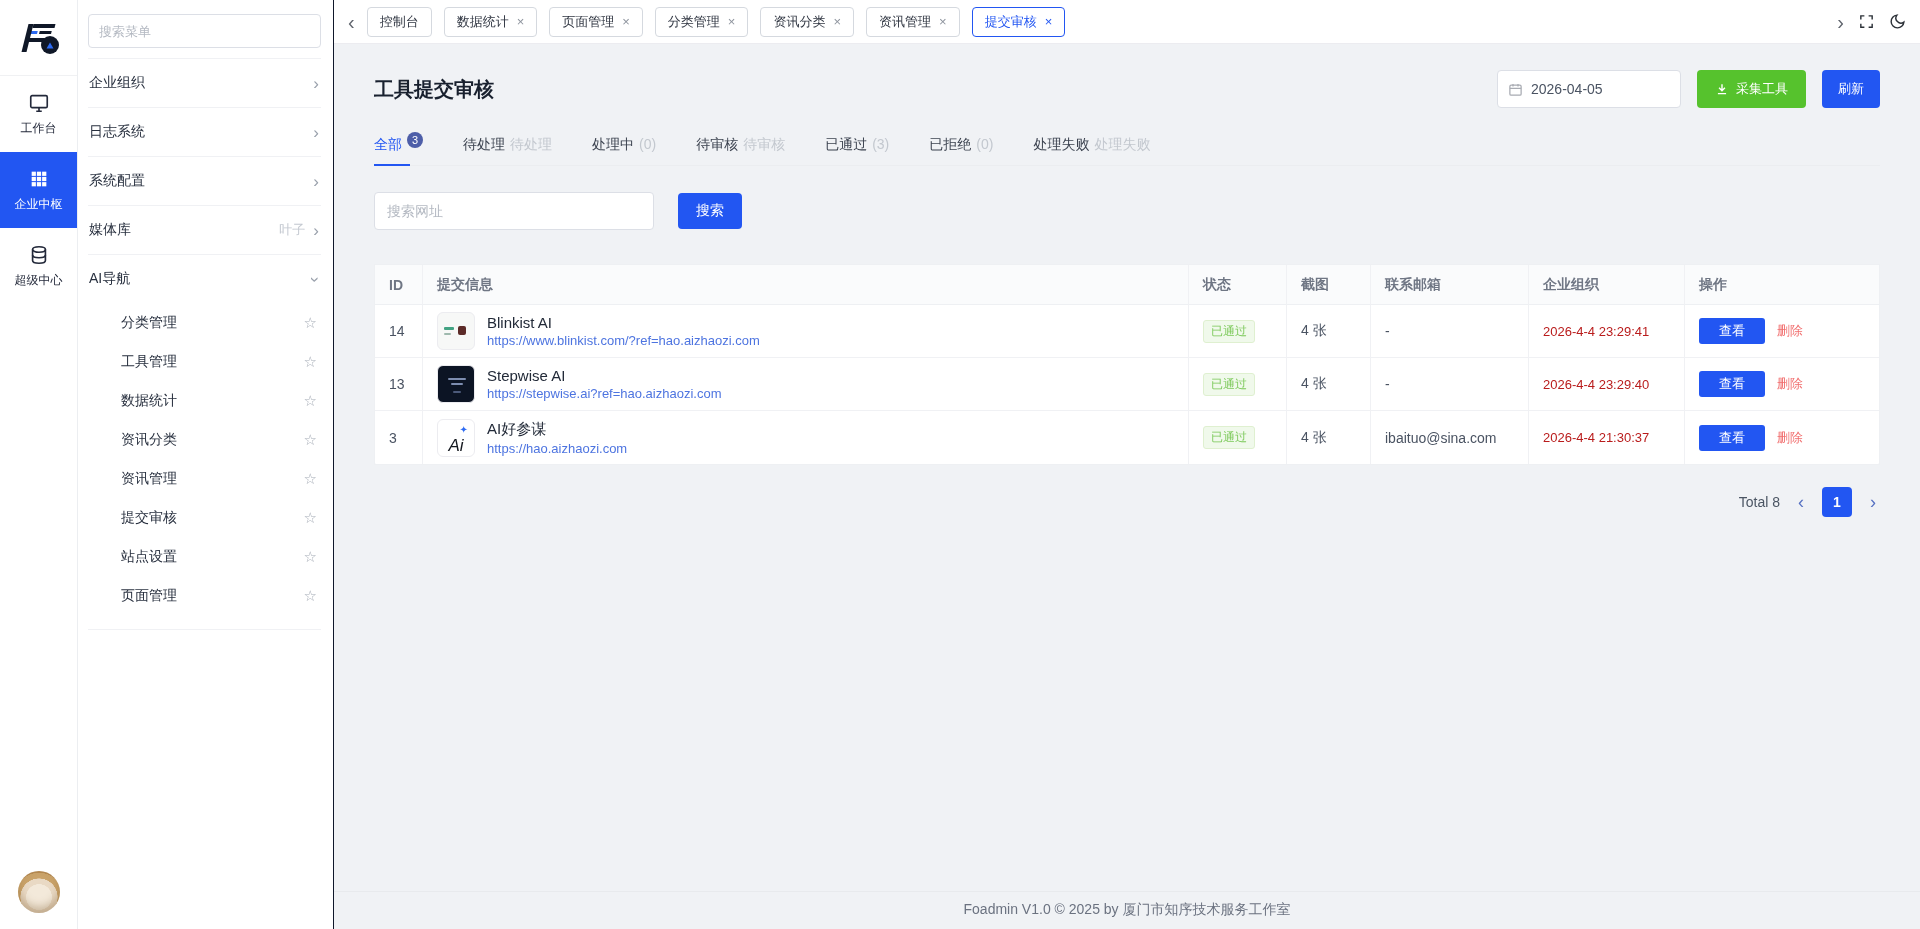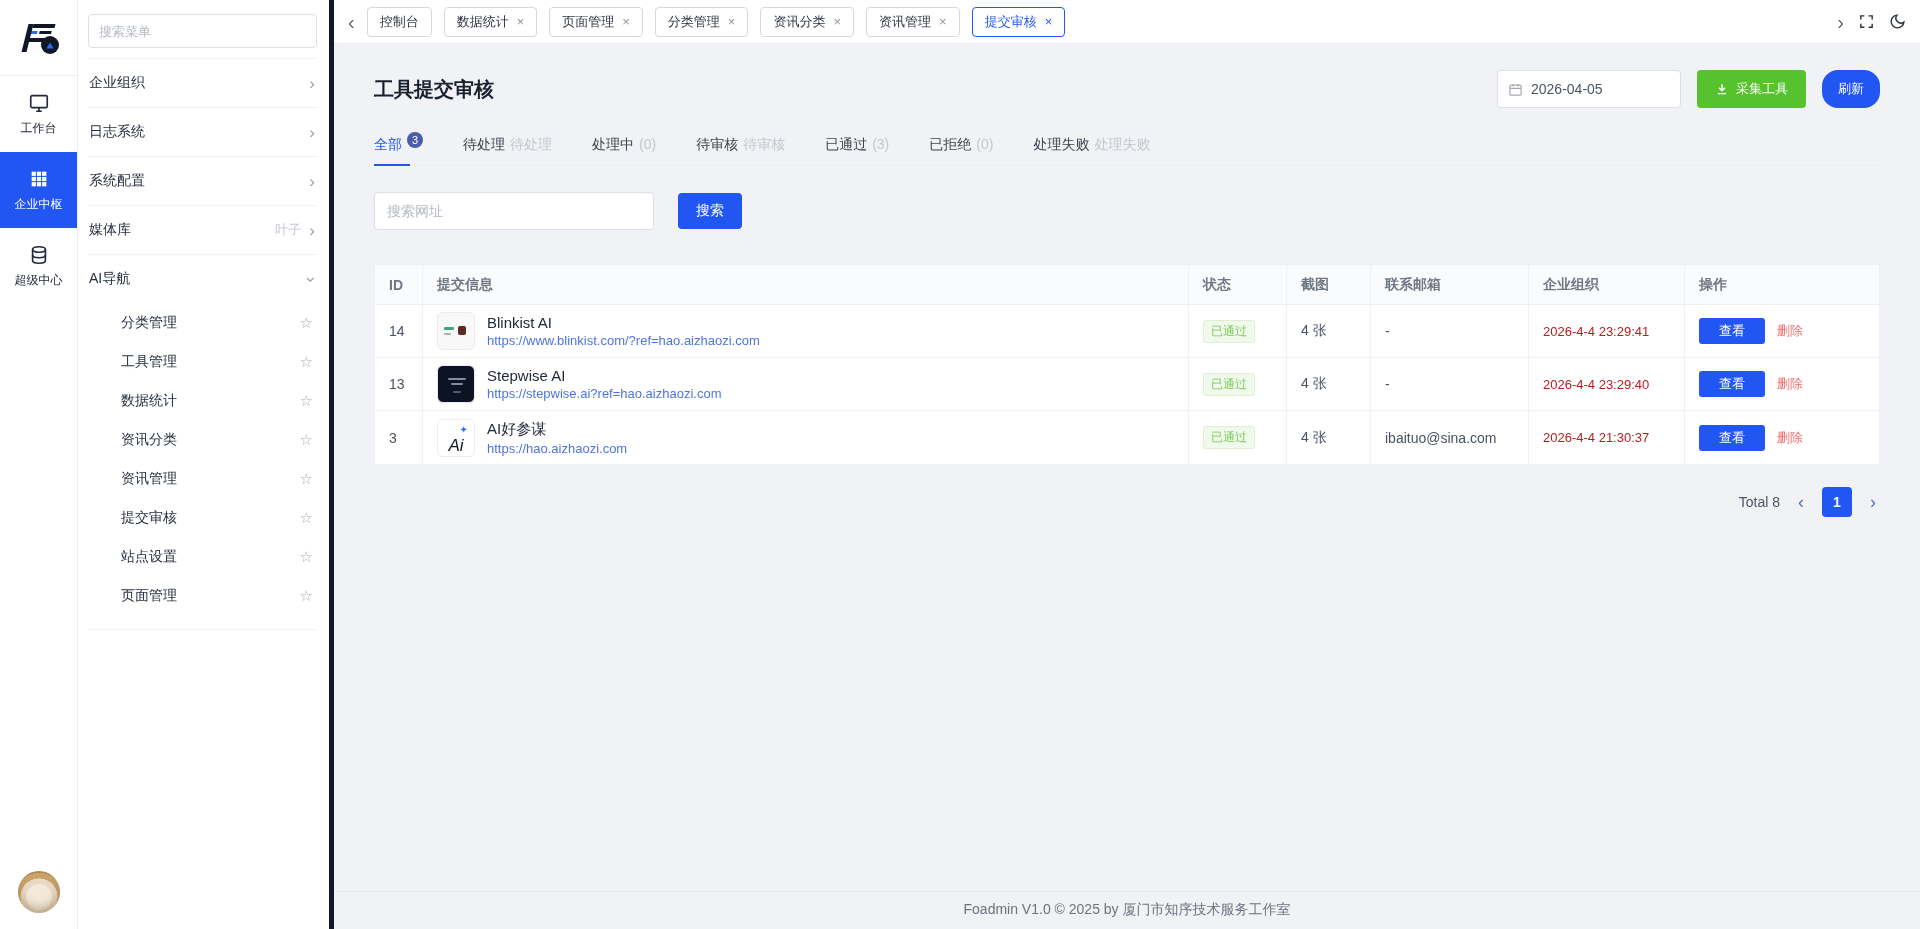--- a/index.html
+++ b/index.html
@@ -10,21 +10,21 @@
   .rail { width:78px; background:#fff; border-right:1px solid #eceef1; display:flex; flex-direction:column; align-items:center; flex-shrink:0; }
   .logo-box { width:100%; height:76px; display:flex; align-items:center; justify-content:center; border-bottom:1px solid #f0f1f3; }
   .rail-item { width:100%; height:76px; display:flex; flex-direction:column; align-items:center; justify-content:center; gap:6px; cursor:pointer; color:#23293a; }
   .rail-item .lbl { font-size:12px; }
   .rail-item.active { background:#2256f2; color:#fff; }
   .rail-item svg { width:22px; height:22px; }
   .rail-spacer { flex:1; }
   .avatar { width:42px; height:42px; border-radius:50%; margin-bottom:16px; background:radial-gradient(circle at 50% 62%, #f3e9da 0 38%, #e9d9c4 39% 55%, #caa36a 56% 72%, #b58a52 73% 100%); box-shadow:inset 0 -6px 8px rgba(120,85,40,.35); cursor:pointer; }
 
   
-  .sidebar { width:256px; background:#fff; border-right:5px solid #0f172a; flex-shrink:0; display:flex; flex-direction:column; }
+  .sidebar { width:256px; background:#fff; border-right:1px solid #0f172a; flex-shrink:0; display:flex; flex-direction:column; }
   .menu-search { margin:14px 12px 10px 10px; }
   .menu-search input { width:100%; height:34px; border:1px solid #dcdfe6; border-radius:4px; padding:0 10px; font-size:13px; color:#333; outline:none; font-family:inherit; }
   .menu-search input::placeholder { color:#b4b9c2; }
   .menu-divider { height:1px; background:#f0f1f4; margin:0 12px 0 10px; }
   .menu-item { height:48px; display:flex; align-items:center; padding:0 14px 0 11px; font-size:14px; color:#28303f; cursor:pointer; }
   .menu-item .grow { flex:1; }
   .menu-suffix { font-size:13px; color:#c3c8d0; margin-right:8px; }
   .chev { color:#9aa1ac; font-size:17px; line-height:1; }
   .chev.rot { display:inline-block; transform:rotate(90deg); }
   .submenu-item { height:39px; display:flex; align-items:center; padding:0 16px 0 43px; font-size:14px; color:#28303f; cursor:pointer; }
@@ -48,21 +48,21 @@
   
   .content { flex:1; padding:0 40px; overflow:hidden; display:flex; flex-direction:column; }
   .page-head { display:flex; align-items:center; margin-top:26px; }
   .page-title { font-size:20px; font-weight:bold; color:#18202e; }
   .head-right { margin-left:auto; display:flex; align-items:center; gap:16px; }
   .date-input { width:184px; height:38px; background:#fff; border:1px solid #dcdfe6; border-radius:4px; display:flex; align-items:center; gap:8px; padding:0 10px; cursor:pointer; }
   .date-input .dtxt { font-size:14px; color:#4a5362; }
   .cal-ico svg { width:15px; height:15px; display:block; }
   .btn { border:none; border-radius:4px; font-size:13px; color:#fff; cursor:pointer; font-family:inherit; display:inline-flex; align-items:center; justify-content:center; gap:7px; }
   .btn-collect { background:#56c22d; height:38px; padding:0 18px; }
-  .btn-refresh { background:#2256f2; height:38px; padding:0 16px;border-radius:16px; }
+  .btn-refresh { background:#2256f2; height:38px; padding:0 16px; }
   .dl-ico svg { width:14px; height:14px; display:block; }
 
   
   .filters { display:flex; align-items:flex-end; gap:40px; margin-top:28px; border-bottom:1px solid #ebedf0; }
   .ftab { padding-bottom:11px; font-size:14px; color:#3c4350; cursor:pointer; display:flex; align-items:flex-start; gap:5px; position:relative; white-space:nowrap; }
   .ftab .sub { color:#c3c8cf; }
   .ftab.active { color:#2256f2; }
   .ftab.active::after { content:""; position:absolute; left:0; bottom:-1px; width:36px; height:2px; background:#2256f2; }
   .fbadge { min-width:16px; height:16px; border-radius:8px; background:#4d5ea8; color:#fff; font-size:11px; display:inline-flex; align-items:center; justify-content:center; padding:0 4px; margin-top:-4px; }
 

